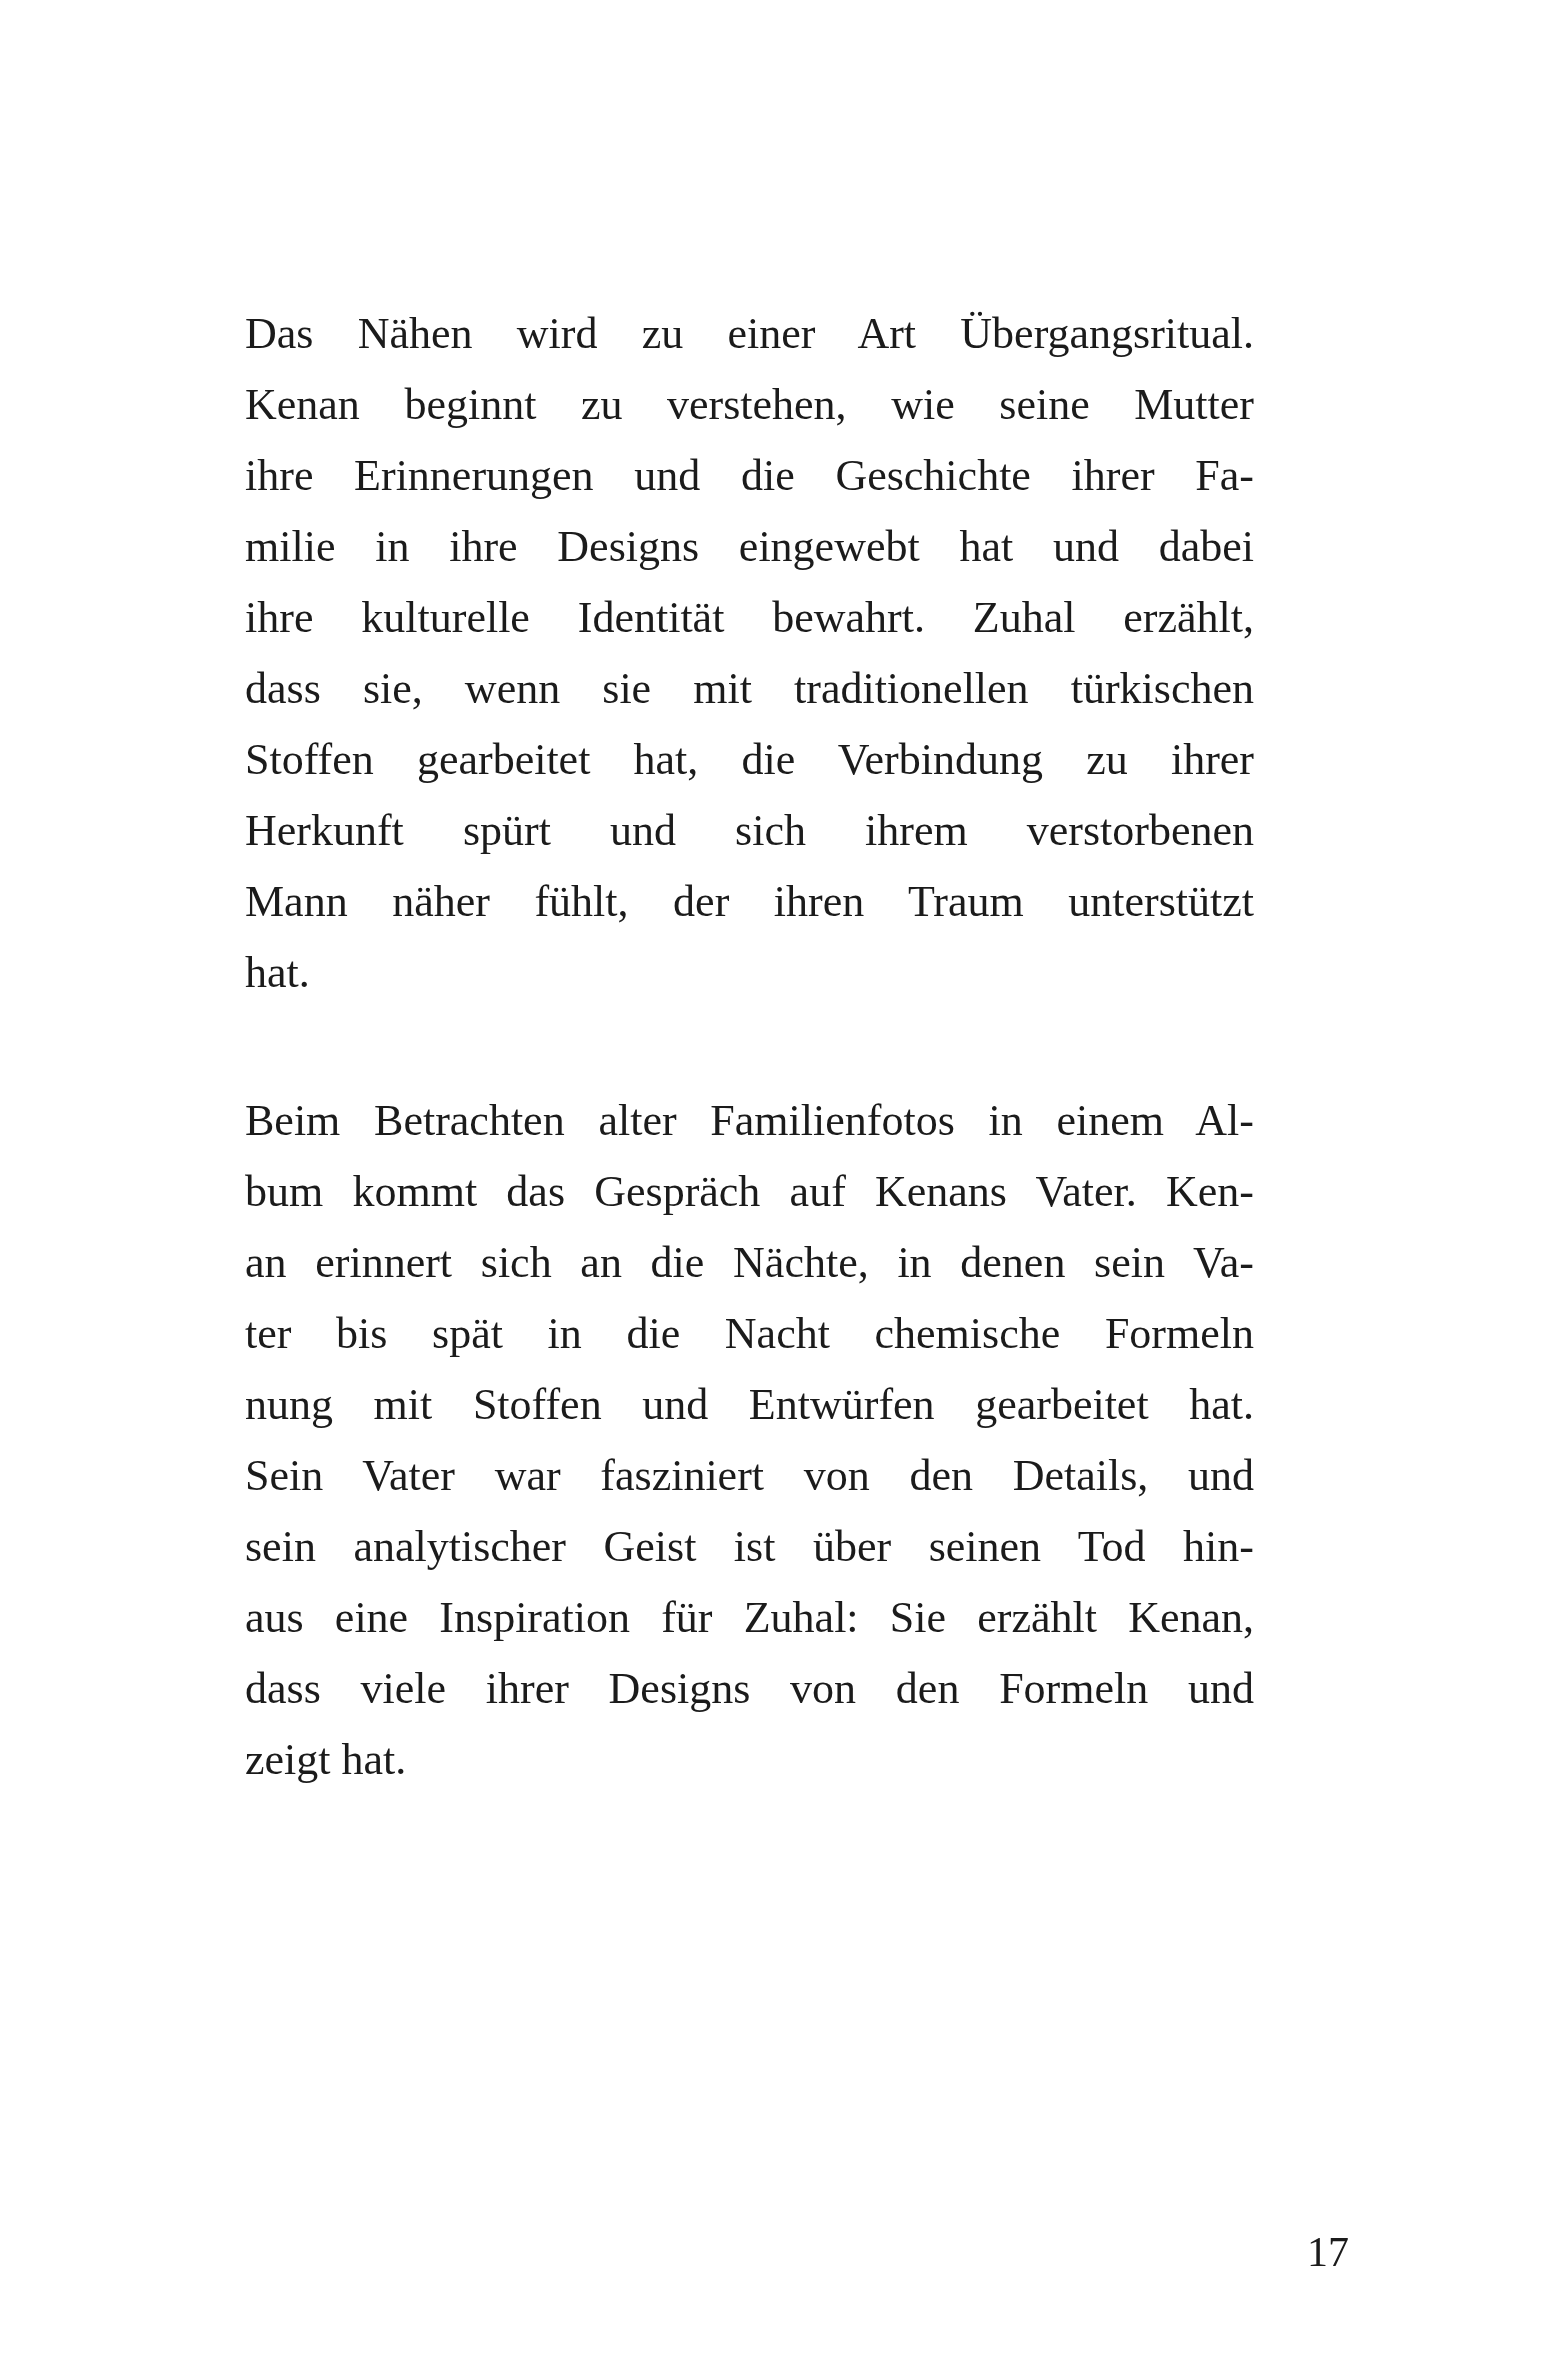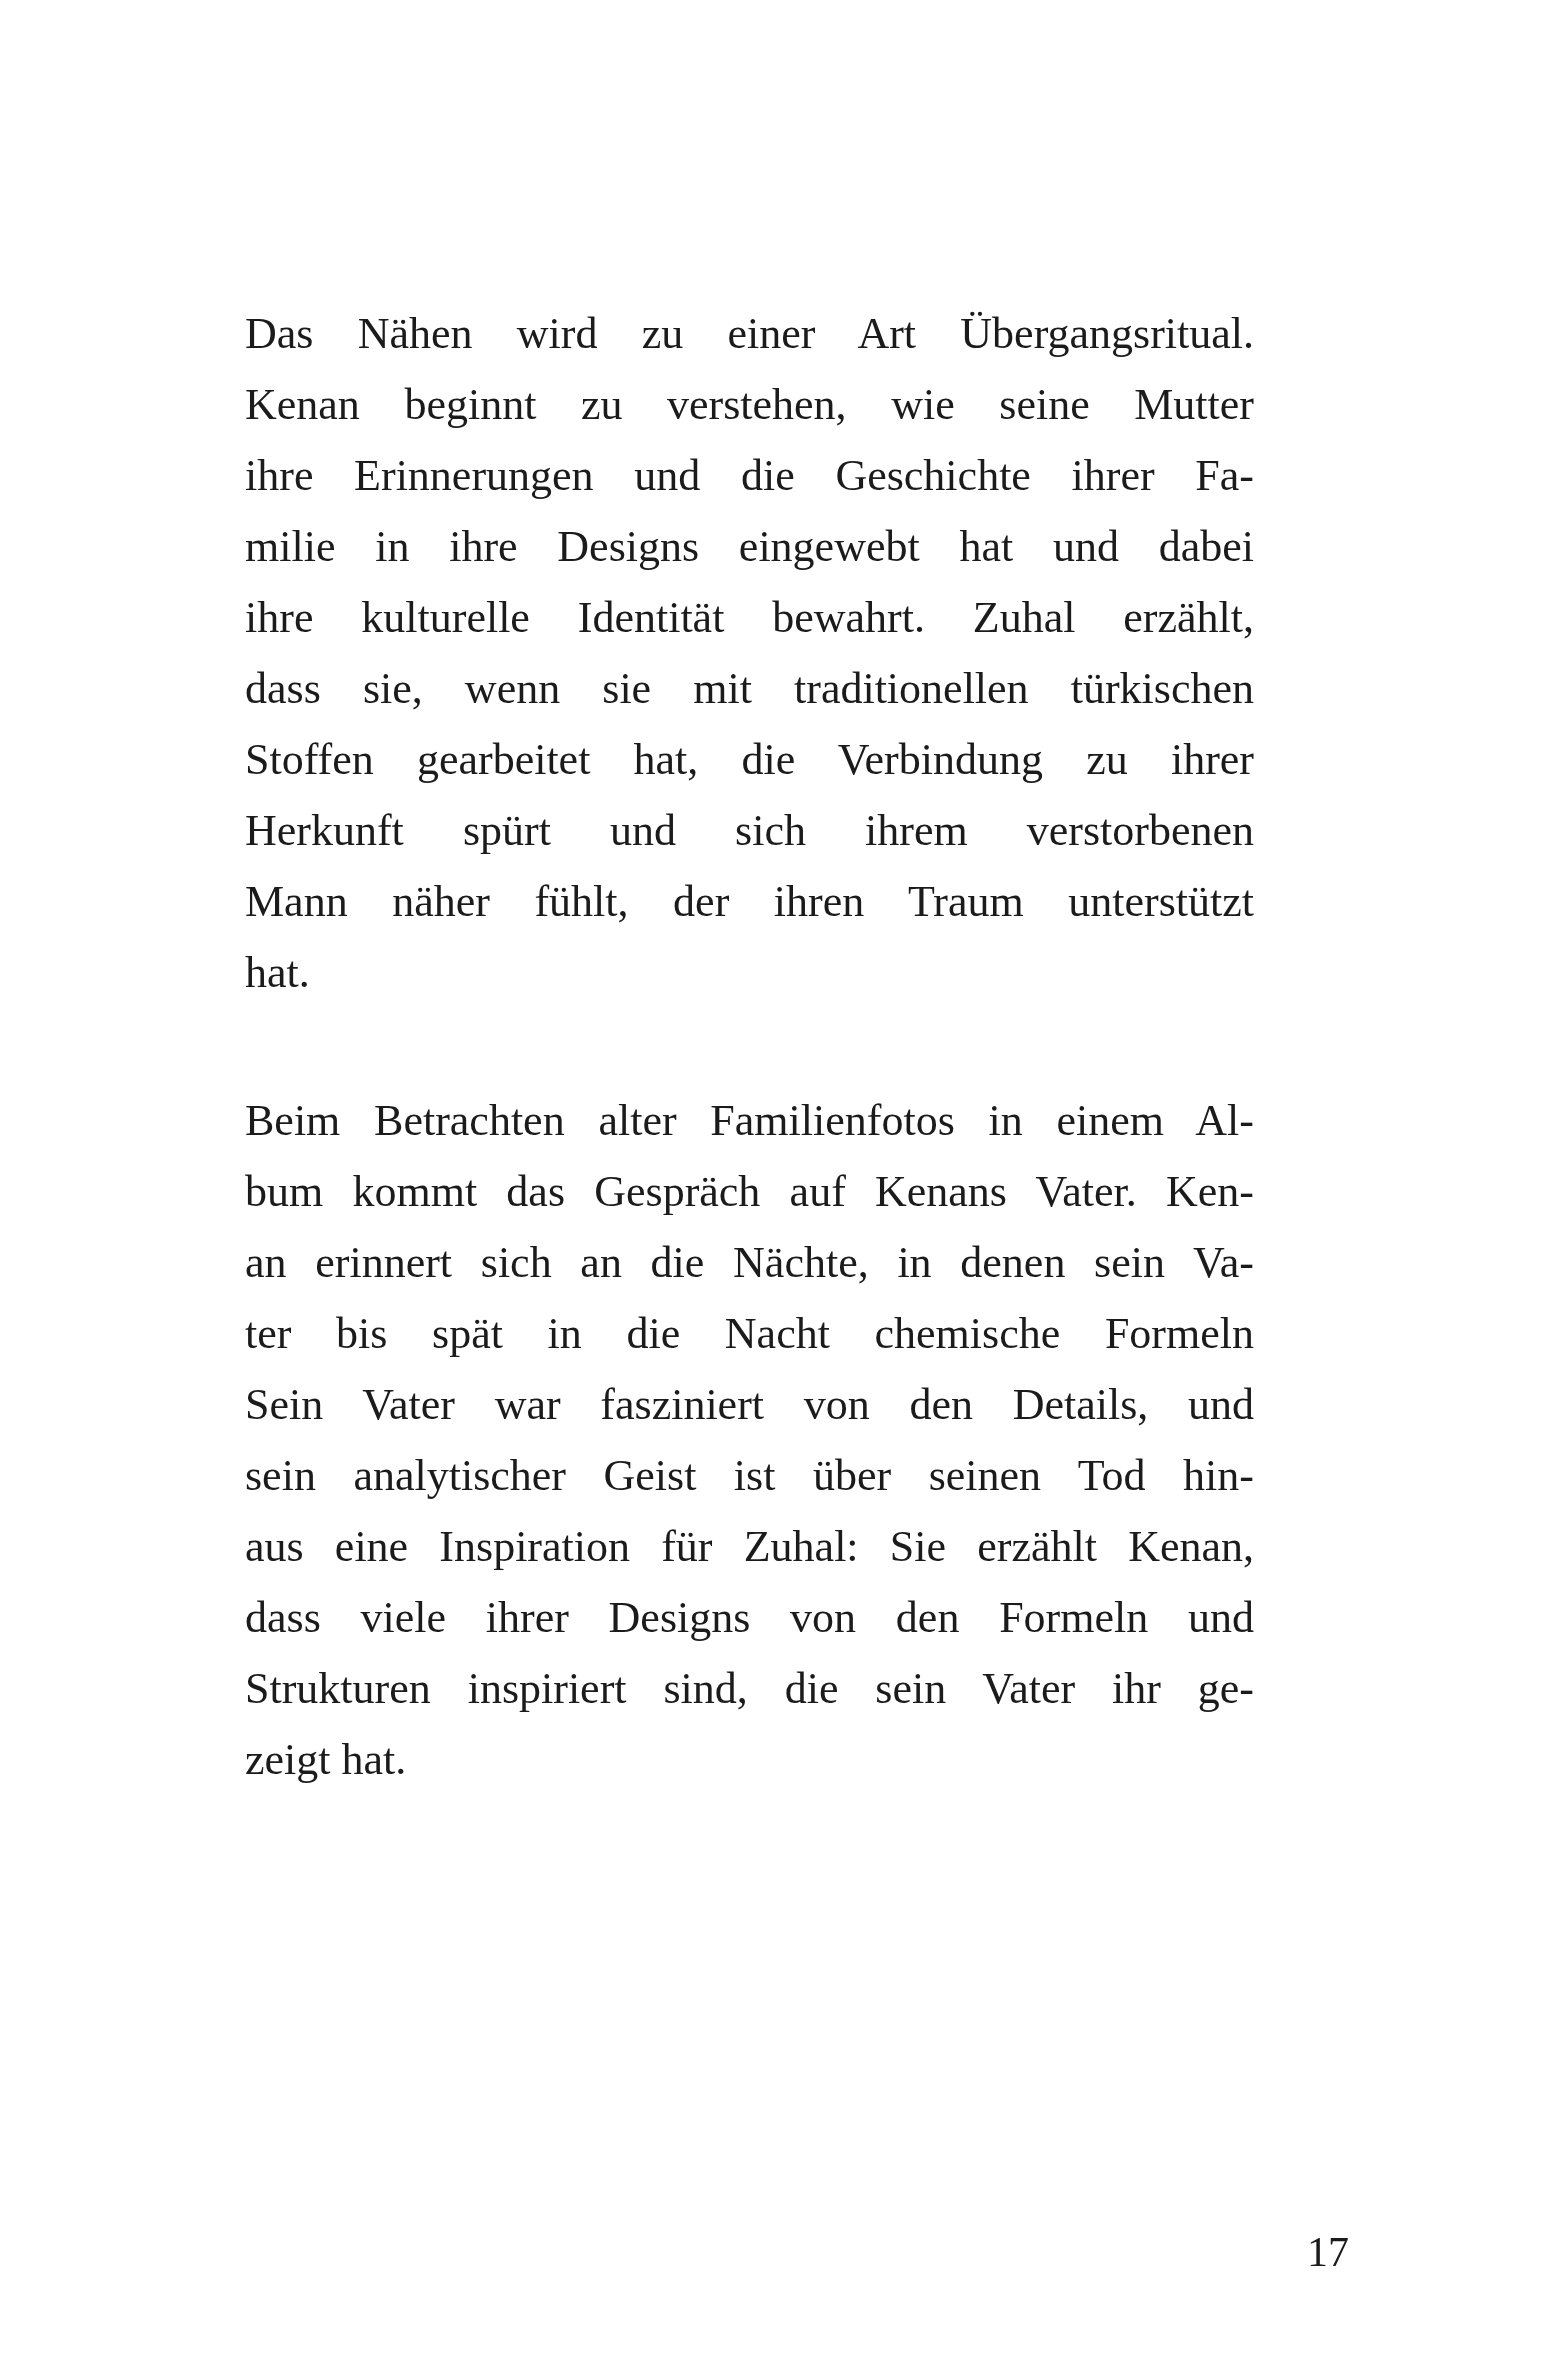--- a/index.html
+++ b/index.html
@@ -66,23 +66,23 @@
     <div class="line">Stoffen gearbeitet hat, die Verbindung zu ihrer</div>
     <div class="line">Herkunft spürt und sich ihrem verstorbenen</div>
     <div class="line">Mann näher fühlt, der ihren Traum unterstützt</div>
     <div class="line para-end">hat.</div>
   </section>
   <section class="para">
     <div class="line">Beim Betrachten alter Familienfotos in einem Al-</div>
     <div class="line">bum kommt das Gespräch auf Kenans Vater. Ken-</div>
     <div class="line">an erinnert sich an die Nächte, in denen sein Va-</div>
     <div class="line">ter bis spät in die Nacht chemische Formeln</div>
+    <div class="line">nung mit Stoffen und Entwürfen gearbeitet hat.</div>
     <div class="line">Sein Vater war fasziniert von den Details, und</div>
     <div class="line">sein analytischer Geist ist über seinen Tod hin-</div>
     <div class="line">aus eine Inspiration für Zuhal: Sie erzählt Kenan,</div>
     <div class="line">dass viele ihrer Designs von den Formeln und</div>
-    <div class="line">Strukturen inspiriert sind, die sein Vater ihr ge-</div>
     <div class="line para-end">zeigt hat.</div>
   </section>
 </main>
 
 <div class="page-number">17</div>
 
 
 </body></html>

